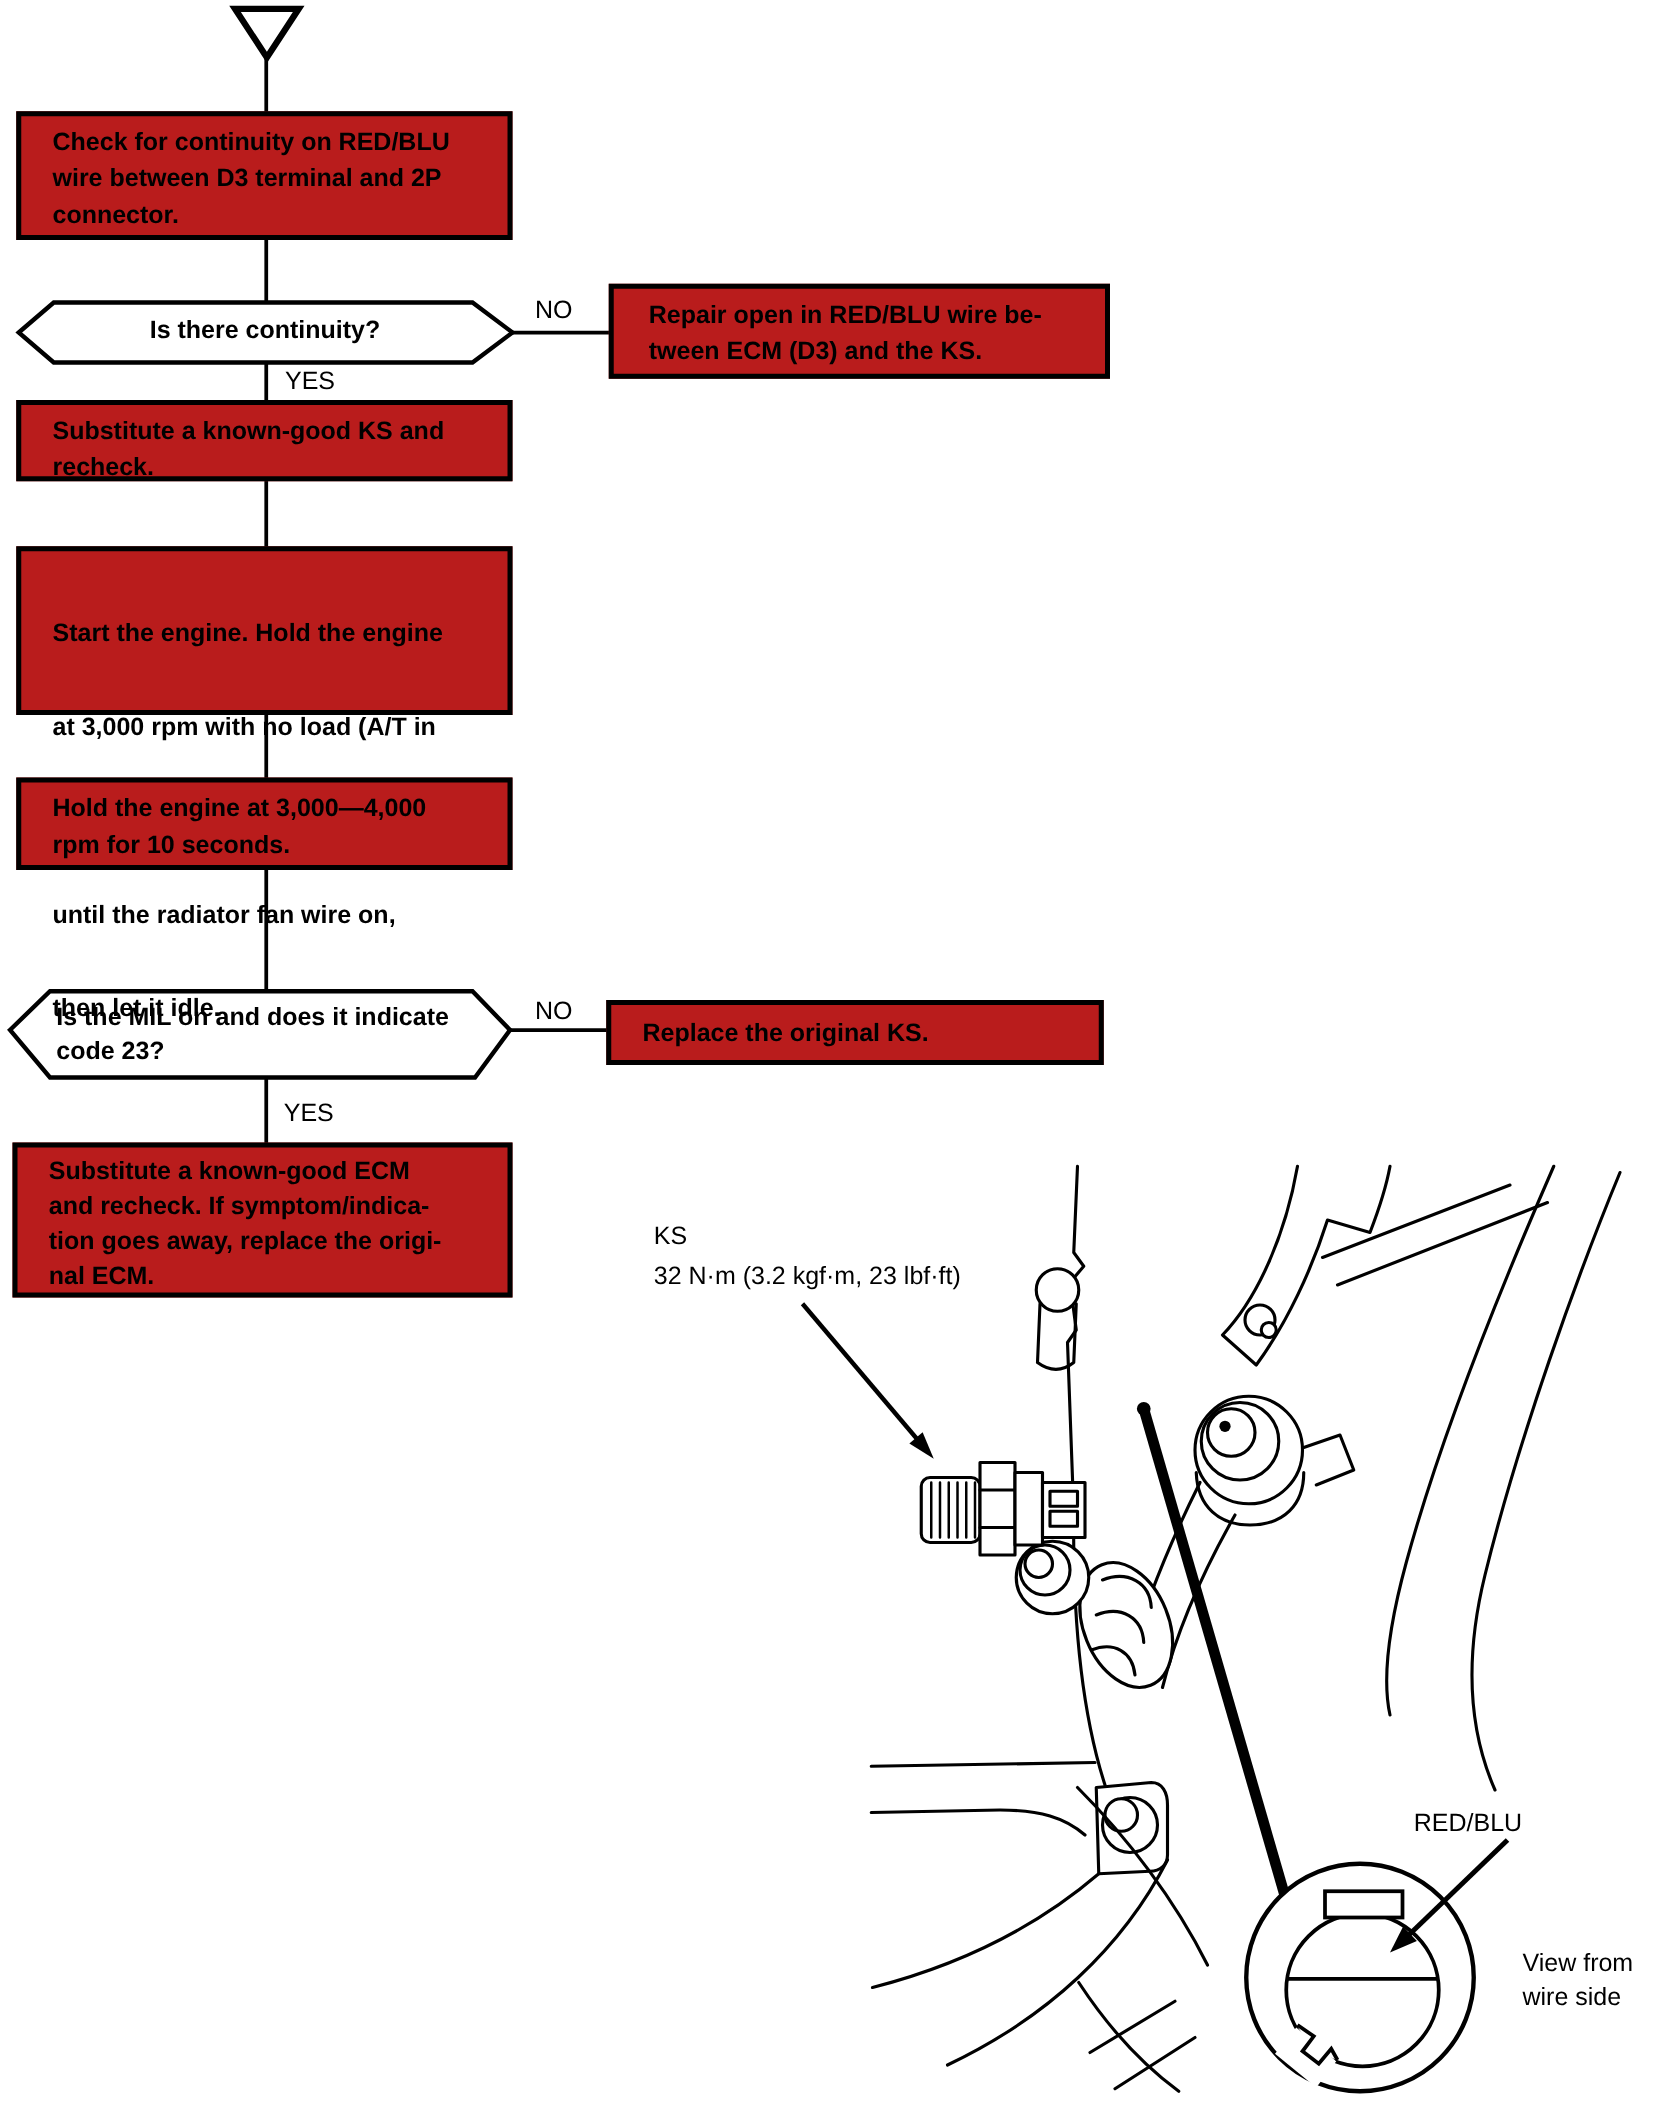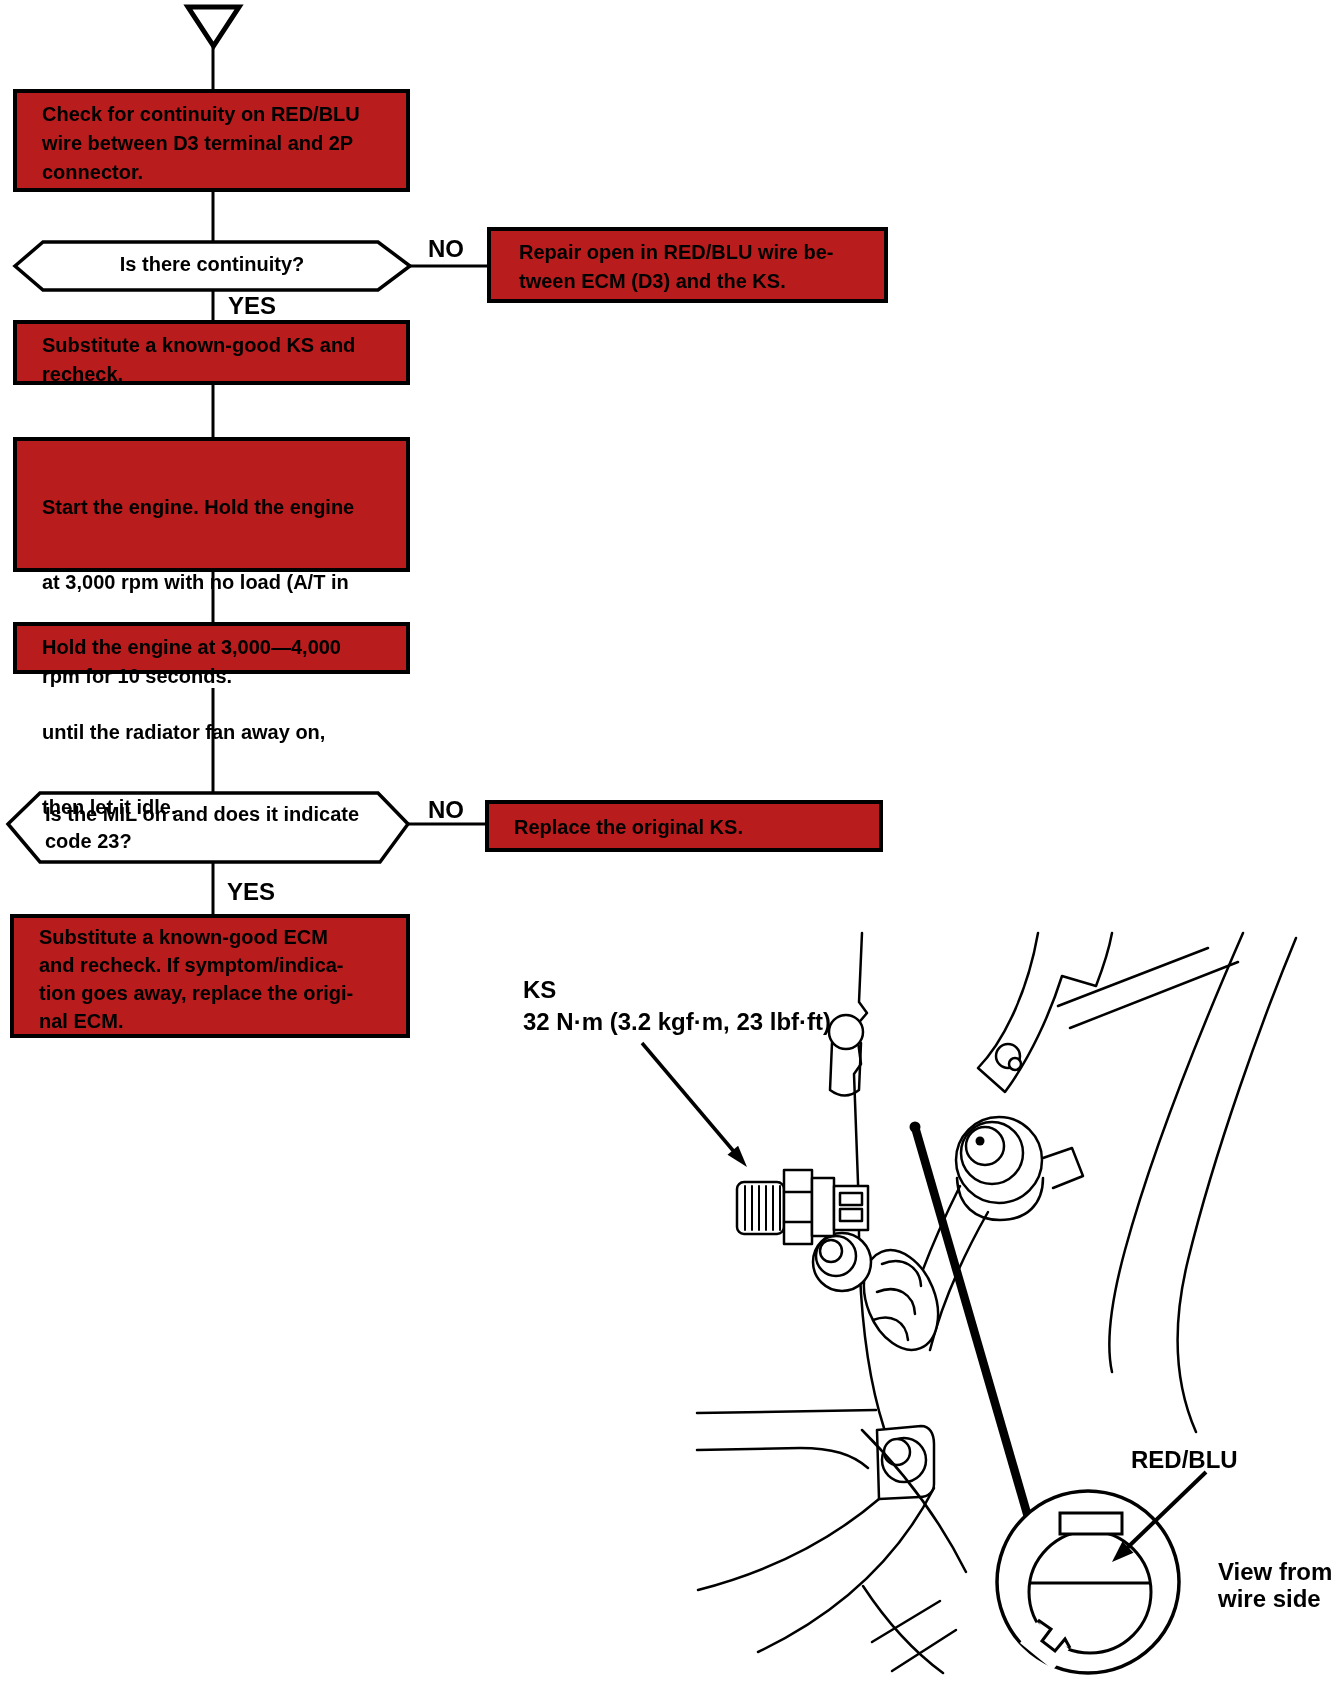--- a/index.html
+++ b/index.html
@@ -8,21 +8,21 @@
     font-family:"Liberation Sans","DejaVu Sans",sans-serif;color:#000;
   }
   svg.lineart{position:absolute;left:0;top:0;}
   .pbox{
     position:absolute;box-sizing:border-box;border:4px solid #000;background:#b91c1c;
     font-weight:bold;font-size:20px;line-height:29px;white-space:pre;padding:7px 10px 0 25px;
   }
   .hextext{
     position:absolute;font-weight:bold;font-size:20px;white-space:pre;line-height:27px;
   }
-  .lbl{position:absolute;font-weight:bold;font-size:24px;white-space:pre;line-height:27px;}
+  .lbl{position:absolute;font-weight:normal;font-size:20px;white-space:pre;line-height:27px;}
   .bl{white-space:pre;}
   .letterbox{
     display:inline-block;border:2px solid #000;padding:0 4px;margin:0 2px;
     line-height:20px;font-weight:bold;
   }
 </style>
 </head>
 <body>
 
 <div class="canvas">
@@ -139,25 +139,25 @@
 
   <div class="lbl" style="left:228px;top:292px;">YES</div>
 
   <div class="pbox" style="left:13px;top:320px;width:397px;height:65px;">Substitute a known-good KS and
 recheck.</div>
 
   <div class="pbox" style="left:13px;top:437px;width:397px;height:135px;padding-top:4px;line-height:25px;">
     <div class="bl">Start the engine. Hold the engine</div>
     <div class="bl">at 3,000 rpm with no load (A/T in</div>
     <div class="bl"><span class="letterbox">N</span><span>or</span><span class="letterbox">P</span> <span>position, (M/T in neutral)</span></div>
-    <div class="bl">until the radiator fan away on,</div>
+    <div class="bl">until the radiator fan wire on,</div>
     <div class="bl">then let it idle.</div>
   </div>
 
-  <div class="pbox" style="left:13px;top:622px;width:397px;height:52px;">Hold the engine at 3,000—4,000
+  <div class="pbox" style="left:13px;top:622px;width:397px;height:74px;">Hold the engine at 3,000—4,000
 rpm for 10 seconds.</div>
 
   <div class="hextext" style="left:45px;top:801px;">Is the MIL on and does it indicate
 code 23?</div>
 
   <div class="lbl" style="left:428px;top:796px;">NO</div>
 
   <div class="pbox" style="left:485px;top:800px;width:398px;height:52px;padding-top:9px;">Replace the original KS.</div>
 
   <div class="lbl" style="left:227px;top:878px;">YES</div>

